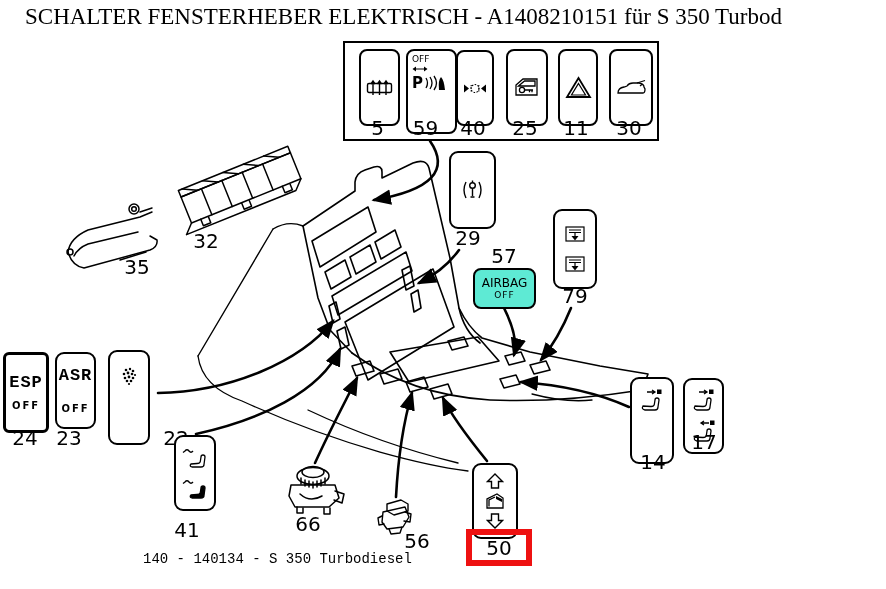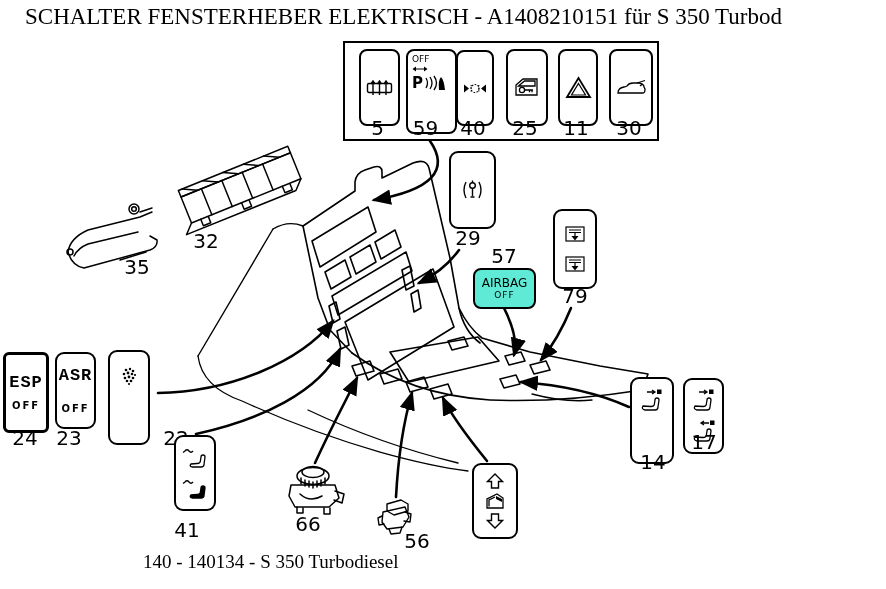--- a/index.html
+++ b/index.html
@@ -1,21 +1,21 @@
 <!DOCTYPE html>
 <html><head>
 <meta charset="utf-8">
 <style>
   html,body{margin:0;padding:0;background:#fff;}
   #canvas{position:relative;width:886px;height:589px;background:#fff;overflow:hidden;
           font-family:"DejaVu Sans",sans-serif;color:#000;}
   #title{position:absolute;left:25px;top:4px;white-space:nowrap;
          font-family:"Liberation Serif","DejaVu Serif",serif;font-size:23px;}
   #caption{position:absolute;left:143px;top:551px;white-space:nowrap;
-           font-family:Liberation Serif, serif;font-size:19px;}
+           font-family:Liberation Mono, monospace;font-size:14px;}
   .art{position:absolute;left:0;top:0;}
   .sw{position:absolute;border:2px solid #000;border-radius:9px;background:#fff;
       display:flex;flex-direction:column;align-items:center;justify-content:center;gap:8px;}
   .plabel{position:absolute;font-size:20px;transform:translateX(-50%);line-height:1;}
   .numrow{position:absolute;font-size:20px;line-height:1;text-align:center;}
   #toppanel{position:absolute;left:343px;top:41px;width:312px;height:96px;border:2px solid #000;background:#fff;}
   #toppanel .sw{border-radius:8px;}
   #esp-sw{border-width:3px;border-radius:6px;}
   .sw .bigtxt{font-size:17px;font-weight:600;letter-spacing:1px;line-height:1;font-family:Liberation Mono, monospace;}
   .sw .offtxt{font-size:10px;font-weight:600;letter-spacing:2px;line-height:1;}
@@ -304,16 +304,19 @@
     </svg>
     <svg width="20" height="16" viewBox="0 0 20 16" stroke="#000" fill="none" stroke-width="1.3">
       <path d="M2,15 L2,6 L12,1 L18,5 L18,15 Z"></path>
       <path d="M11,3 L17,6 L17,9 L11,6 Z" fill="#000" stroke="none"></path>
       <path d="M4,13.5 L4,7 L10,4"></path>
     </svg>
     <svg width="18" height="16" viewBox="0 0 18 16" stroke="#000" fill="none" stroke-width="1.4">
       <path d="M9,15 L1.5,7.5 L5.5,7.5 L5.5,1 L12.5,1 L12.5,7.5 L16.5,7.5 Z"></path>
     </svg>
   </div>
+  <div id="hl50">
+    <span>50</span>
+  </div>
 
   <div id="caption">140 - 140134 - S 350 Turbodiesel</div>
 
 </div>
 
 </body></html>

